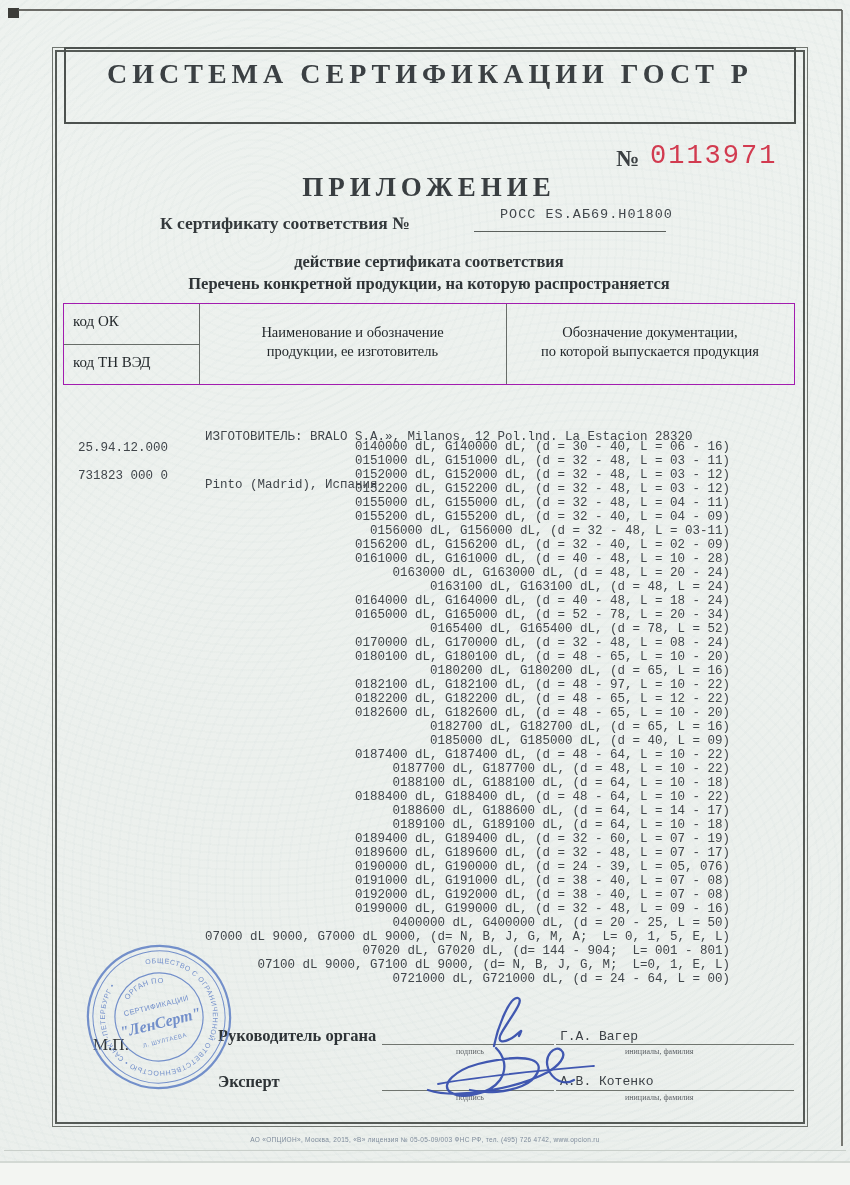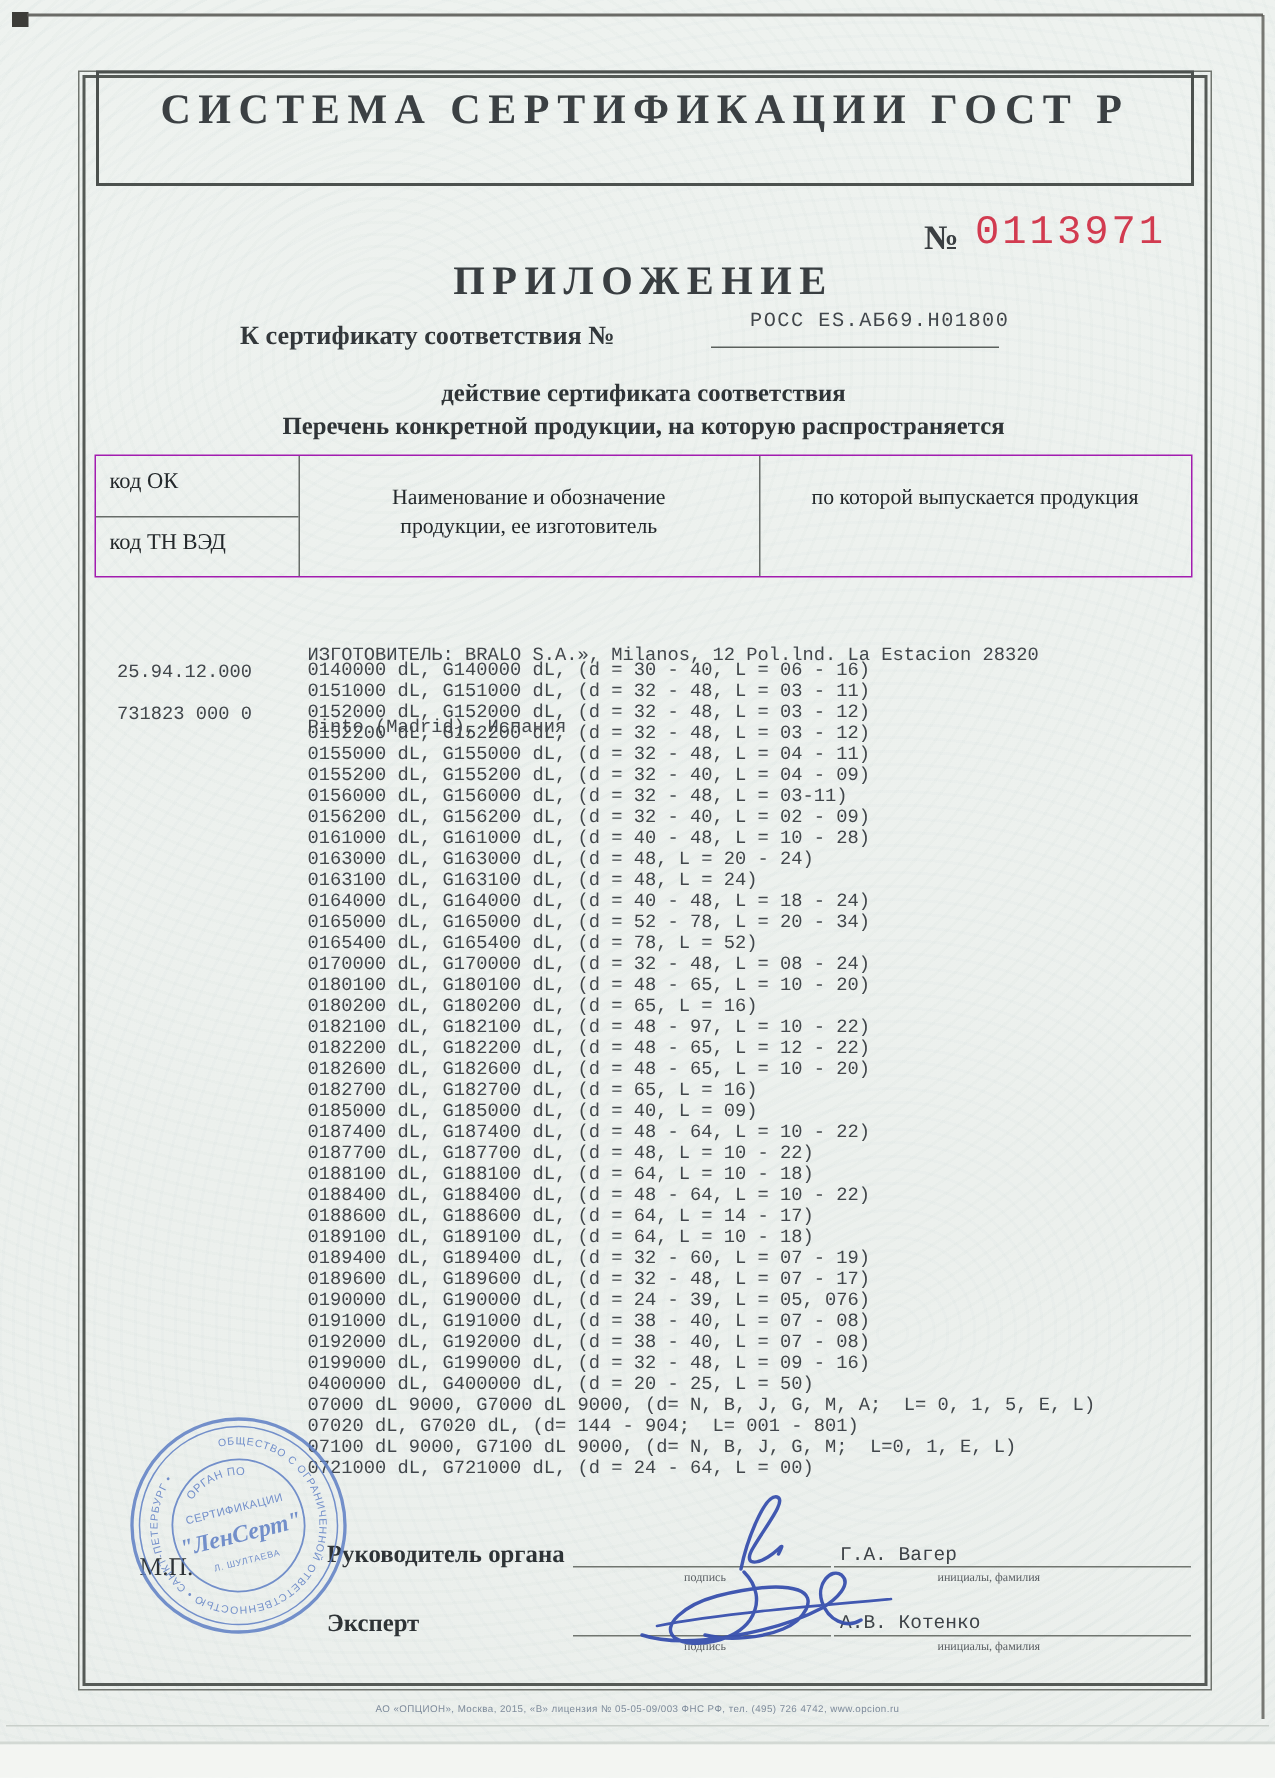--- a/index.html
+++ b/index.html
@@ -41,21 +41,21 @@
   .tbl .v2{position:absolute;left:442px;top:0;width:1px;height:80px;background:#676c68;}
   .tbl .h1{position:absolute;left:0;top:40px;width:135px;height:1px;background:#676c68;}
   .tbl .c1a{position:absolute;left:9px;top:9px;font-size:15px;}
   .tbl .c1b{position:absolute;left:9px;top:50px;font-size:15px;}
   .tbl .c2{position:absolute;left:135px;top:19px;width:307px;text-align:center;font-size:14.5px;line-height:19px;}
   .tbl .c3{position:absolute;left:442px;top:19px;width:288px;text-align:center;font-size:14.5px;line-height:19px;}
   
   .mono{font-family:"Liberation Mono", monospace;color:#41464b;}
   .manufacturer{left:205px;top:397px;font-size:12.5px;line-height:16px;white-space:pre;}
   .product-list{left:205px;top:440px;font-size:12.5px;}
-  .pline{height:14px;line-height:14px;white-space:pre;}
+  .pline{height:14px;line-height:14px;white-space:pre;text-align:right;}
   .code1{left:78px;top:441px;font-size:12.5px;}
   .code2{left:78px;top:469px;font-size:12.5px;}
   
   .sig-label{font-size:16.5px;font-weight:bold;color:#2e3336;}
   .sig-line{height:1px;background:#70756f;}
   .sig-sub{font-size:8px;color:#5a5f63;}
   .sig-name{font-family:"Liberation Mono", monospace;font-size:13px;color:#3c4146;}
   .mp{left:93px;top:1035px;font-size:17px;color:#2e3336;}
   
   .fineprint{left:0;top:1136px;width:850px;text-align:center;font-family:"Liberation Sans", sans-serif;font-size:6.5px;letter-spacing:.3px;color:#7e8b9b;}
@@ -96,20 +96,21 @@
   <div class="v1"></div>
   <div class="v2"></div>
   <div class="h1"></div>
   <div class="c1a">код ОК</div>
   <div class="c1b">код ТН ВЭД</div>
   <div class="c2">
     <div>Наименование и обозначение</div>
     <div>продукции, ее изготовитель</div>
   </div>
   <div class="c3">
+    <div>Обозначение документации,</div>
     <div>по которой выпускается продукция</div>
   </div>
 </div>
 
 <div class="abs code1 mono">25.94.12.000</div>
 <div class="abs code2 mono">731823 000 0</div>
 
 <div class="abs manufacturer mono">
   <div>ИЗГОТОВИТЕЛЬ: BRALO S.A.», Milanos, 12 Pol.lnd. La Estacion 28320</div>
   <div>Pinto (Madrid), Испания</div>

